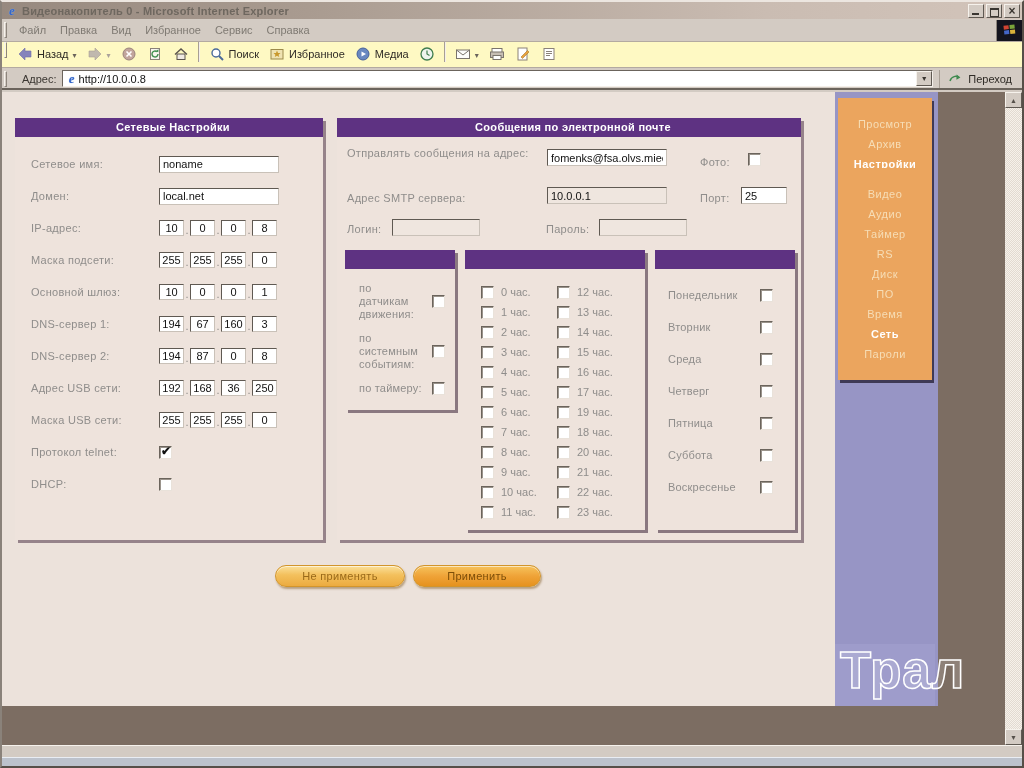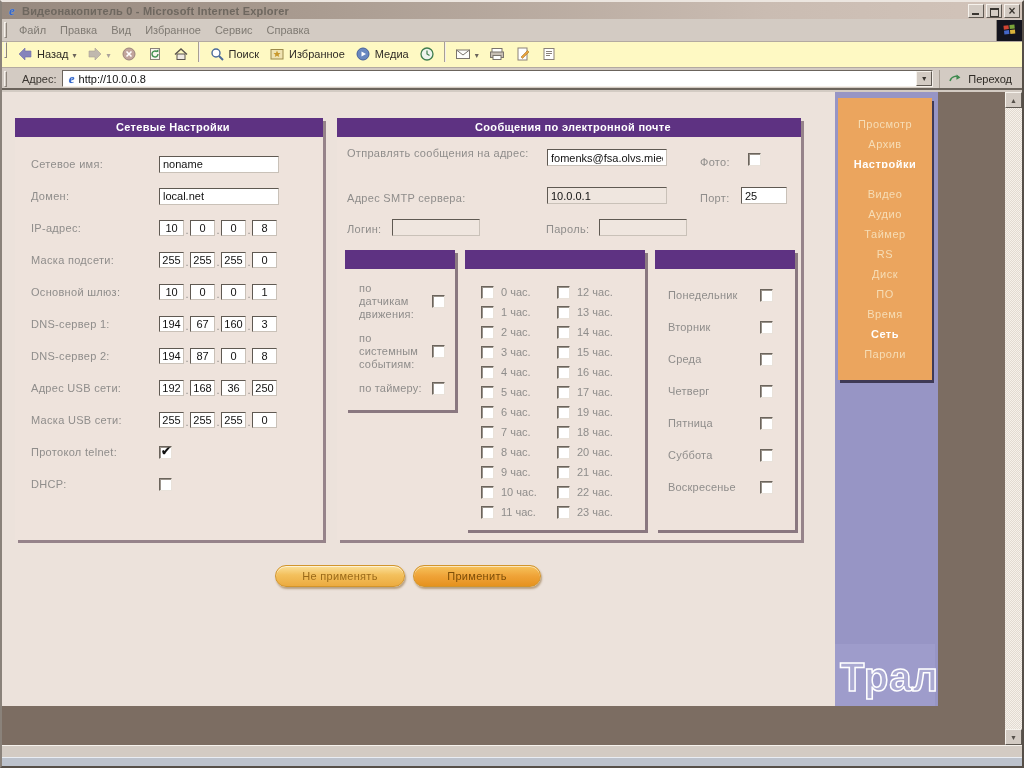--- a/index.html
+++ b/index.html
@@ -136,21 +136,21 @@
   .btn-cancel { left:273px; width:130px; background:linear-gradient(180deg,#fbe09a,#f3c05c 45%,#ecab40); color:#9a6a1a; }
   .btn-apply { left:411px; width:128px; background:linear-gradient(180deg,#f6c35c,#efa338 50%,#e6921e); color:#7d4e08; }
 
   
   .navbox { position:absolute; left:3px; width:94px; background:#eba55e; box-shadow:2px 3px 0 #3f3a56; padding:16px 0; }
   .navbox-main { top:6px; }
   .navbox-settings { top:76px; }
   .nav-item { height:20px; line-height:20px; text-align:center; color:#f6ddb6; letter-spacing:.5px; }
   .nav-item.active { color:#fff; font-weight:bold; }
   .logo-box { position:absolute; left:0; bottom:0; width:100px; height:62px; background:#9e9ccb; }
-  .logo-text { position:absolute; left:5px; bottom:6px; font-size:40px; font-weight:bold; letter-spacing:1px; color:rgba(255,255,255,.14); -webkit-text-stroke:1.5px #fff; }
+  .logo-text { position:absolute; left:5px; bottom:6px; font-size:51px; font-weight:bold; letter-spacing:1px; color:rgba(255,255,255,.14); -webkit-text-stroke:1.5px #fff; }
 
   
   .statusbar { position:absolute; left:2px; right:2px; top:745px; height:12px; background:#d3cbc3; border-top:1px solid #f6f2ec; }
   .taskbar { position:absolute; left:0; right:0; top:757px; height:11px; background:#bcc2cc; border-top:1px solid #e9edf3; }
 </style>
 </head>
 <body>
 
 <div class="frame"></div>
 

